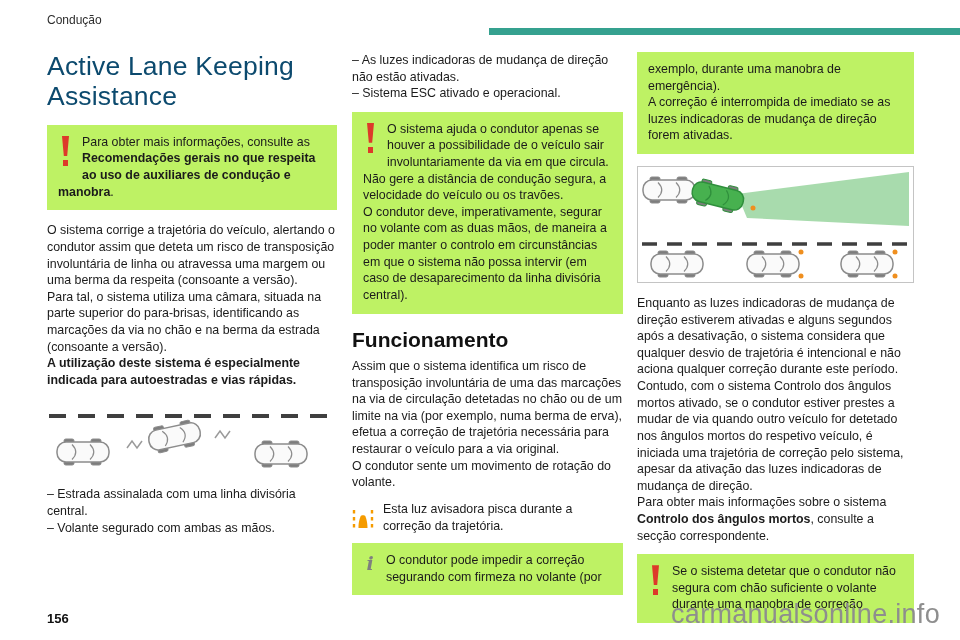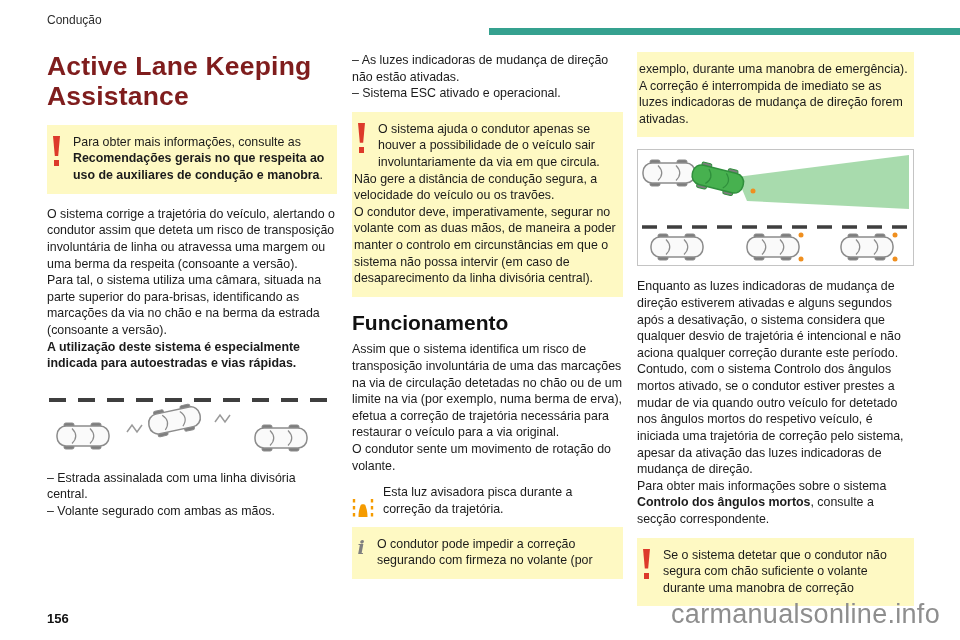--- a/index.html
+++ b/index.html
@@ -5,34 +5,34 @@
   *{box-sizing:border-box}
   html,body{margin:0;padding:0}
   body{position:relative;width:960px;height:640px;background:#fff;color:#1b1b1b;
        font-family:"Liberation Sans",sans-serif;overflow:hidden}
   .chapter{position:absolute;left:47px;top:13px;font-size:12px;color:#2d2d2d}
   .tealbar{position:absolute;left:489px;right:0;top:28px;height:7px;background:#35a18f}
   .col{position:absolute;top:52px;font-size:12.4px;line-height:1.34}
   #col1{left:47px;width:290px}
   #col2{left:352px;width:271px}
   #col3{left:637px;width:277px}
-  h1{margin:0 0 13px;font-size:26.5px;font-weight:700;line-height:1.13;color:#7f1d1d;letter-spacing:.2px}
+  h1{margin:0 0 13px;font-size:26.5px;font-weight:400;line-height:1.13;color:#0c4a6e;letter-spacing:.2px}
   .h2{margin:0 0 8px;font-size:20.5px;font-weight:bold;line-height:1.12;color:#111}
   #col2 .h2{font-size:21px;margin:14px 0 7px}
   p{margin:0}
   .b{font-weight:bold}
-  .graybox{background:#fef9c3;padding:9px 2px 10px;overflow:hidden}
+  .graybox{background:#bef264;padding:9px 11px 10px;overflow:hidden}
   .mb{margin-bottom:12px}
   .mb10{margin-bottom:10px}
   .excl{float:left;width:14px;height:33px;margin:1px 10px 2px 0;position:relative;flex:0 0 auto}
   .excl::before{content:"";position:absolute;left:4px;top:1px;width:7px;height:20px;background:#dd3a2a;
                 clip-path:polygon(0 0,100% 0,74% 100%,26% 100%)}
   .excl::after{content:"";position:absolute;left:5px;top:25px;width:5px;height:6px;background:#dd3a2a}
   .flexnote{display:flex;gap:9px;align-items:flex-start}
-  .lampnote{display:flex;gap:9px;margin-top:10px;align-items:flex-end}
+  .lampnote{display:flex;gap:9px;margin-top:10px;align-items:center}
   .lampicon{flex:0 0 auto;margin-top:2px}
   .infoicon{flex:0 0 auto;width:14px;font-family:"DejaVu Serif",serif;font-style:italic;font-weight:bold;
             font-size:19px;line-height:1;color:#7f7f7f;text-align:center;margin-top:2px}
   .illus{display:block;margin:16px 0 12px}
   .illus2{display:block;margin:0 0 12px}
   .blk{display:block}
   .pagenum{position:absolute;left:47px;bottom:14px;font-size:13px;font-weight:bold;color:#111}
   .watermark{position:absolute;right:20px;bottom:10px;font-size:27px;color:#8e8e8e;letter-spacing:.3px}
 </style>
 </head>

